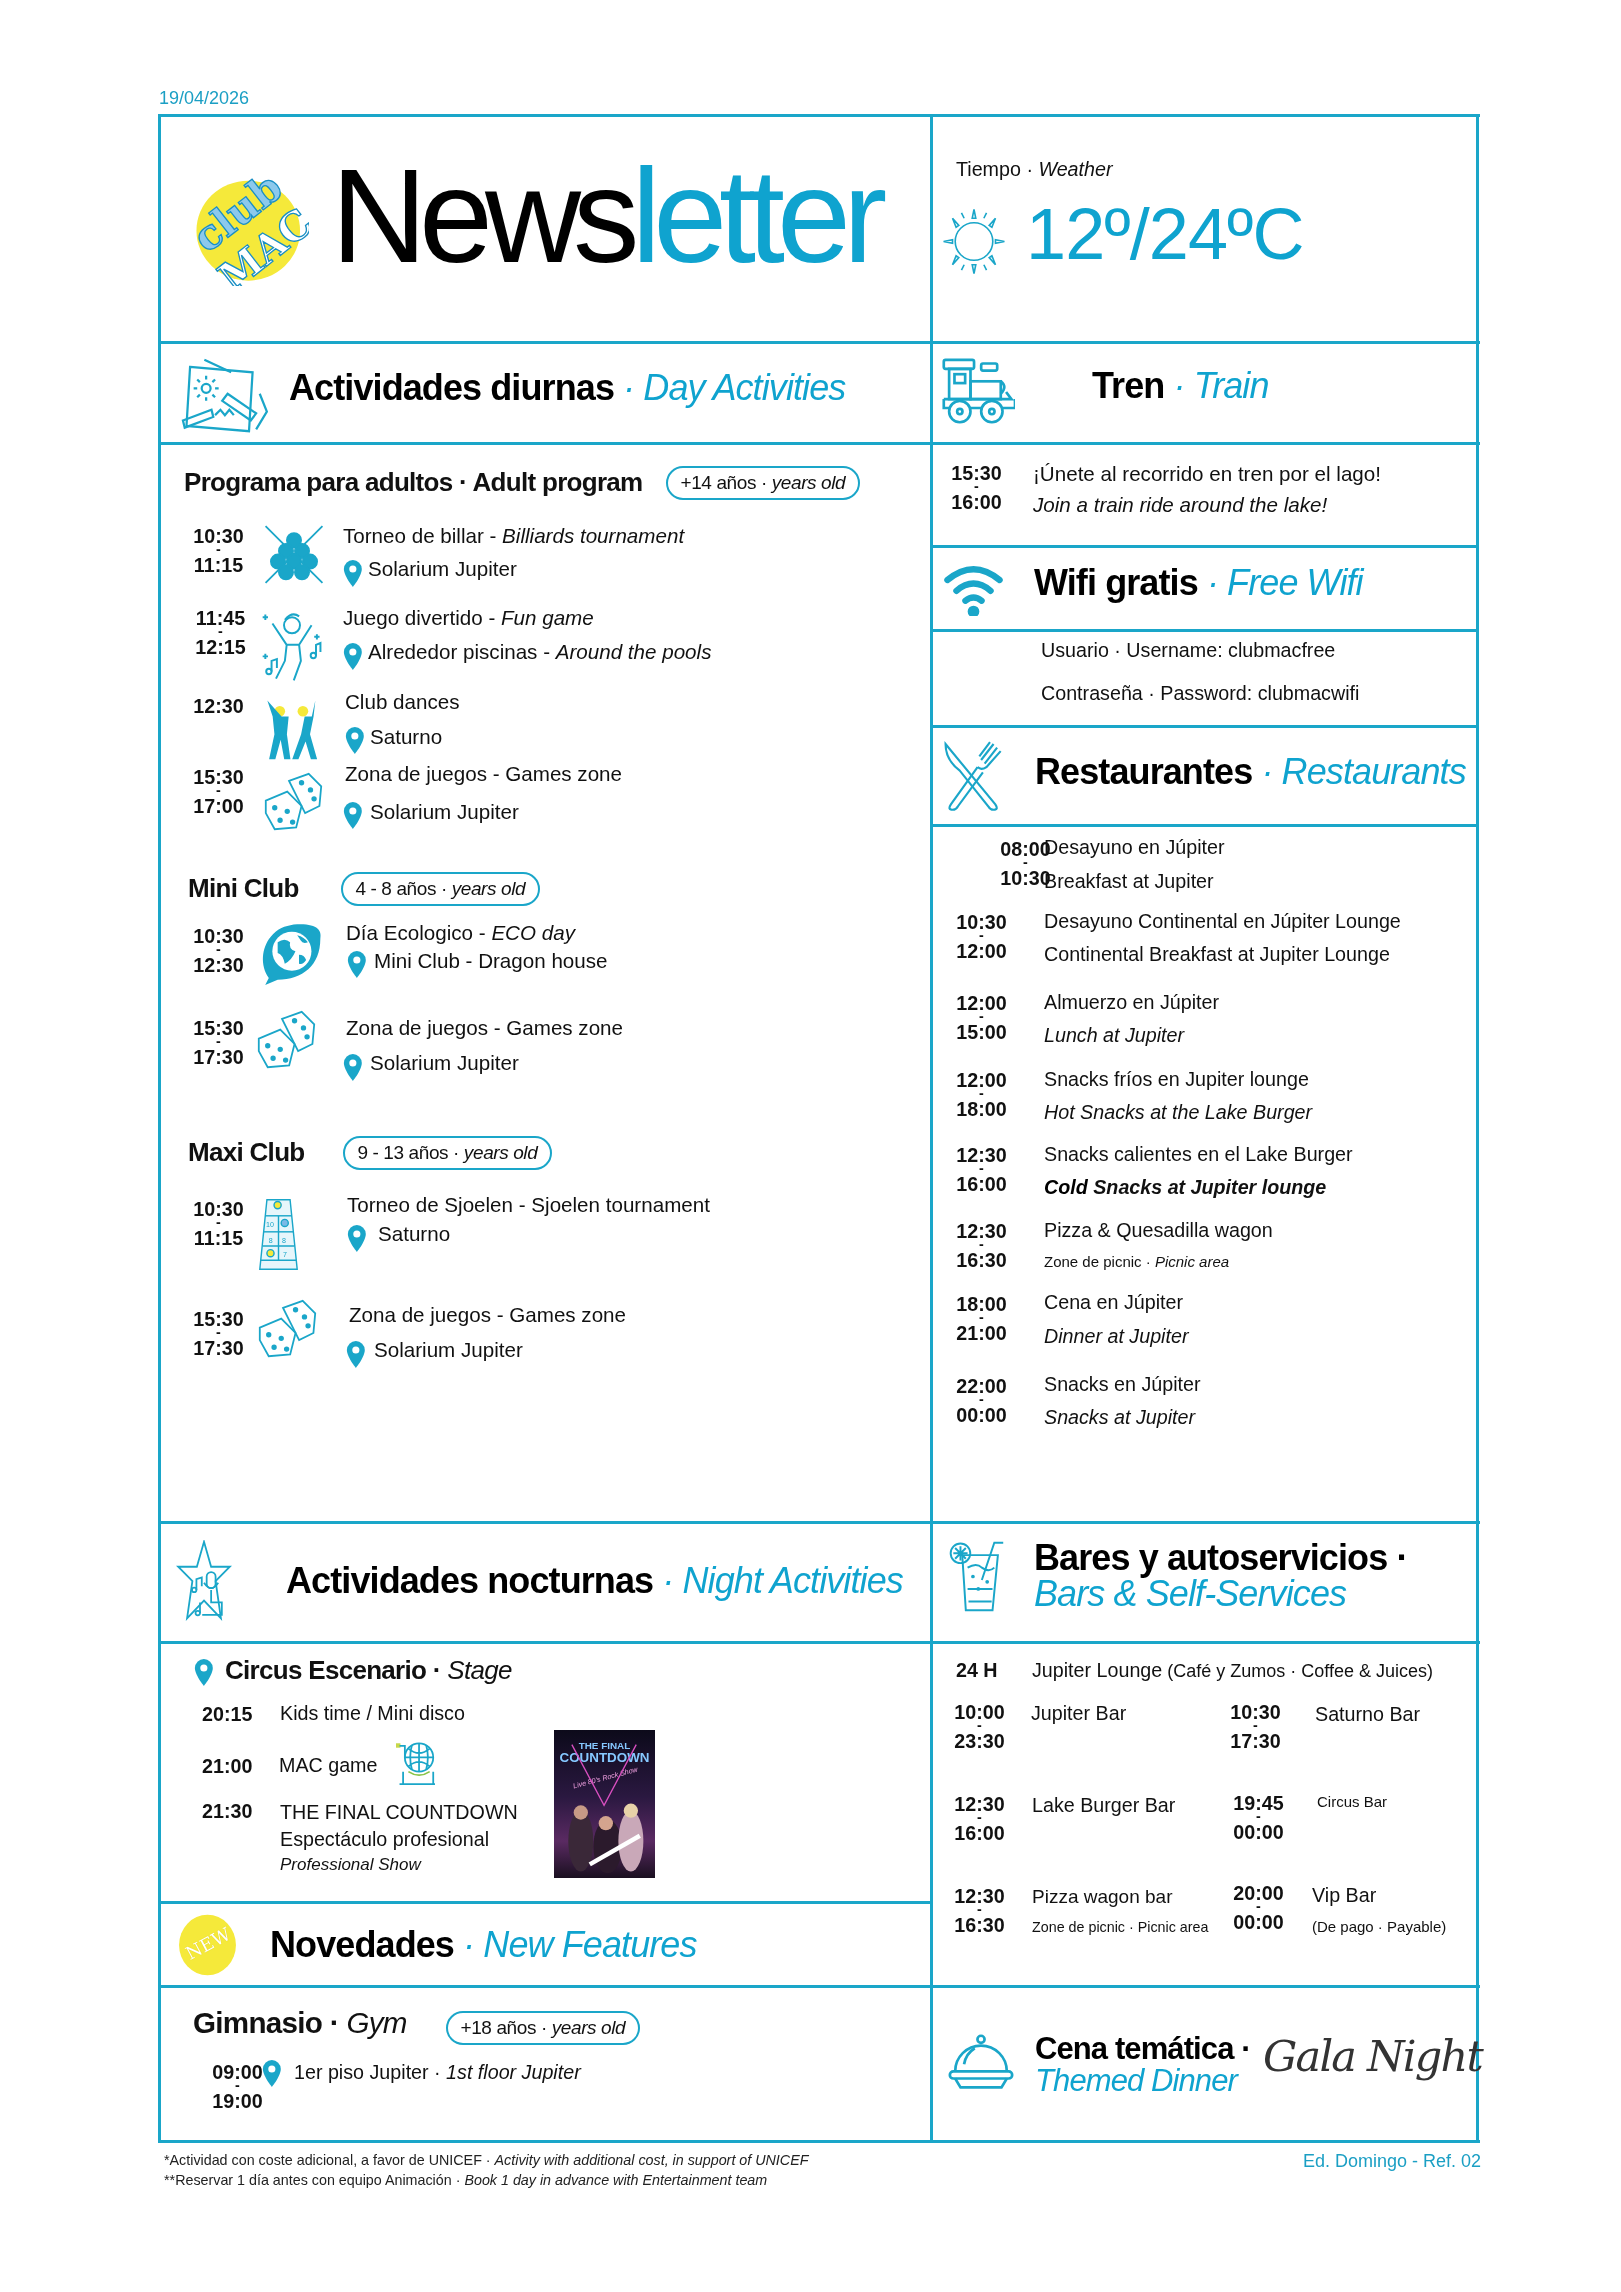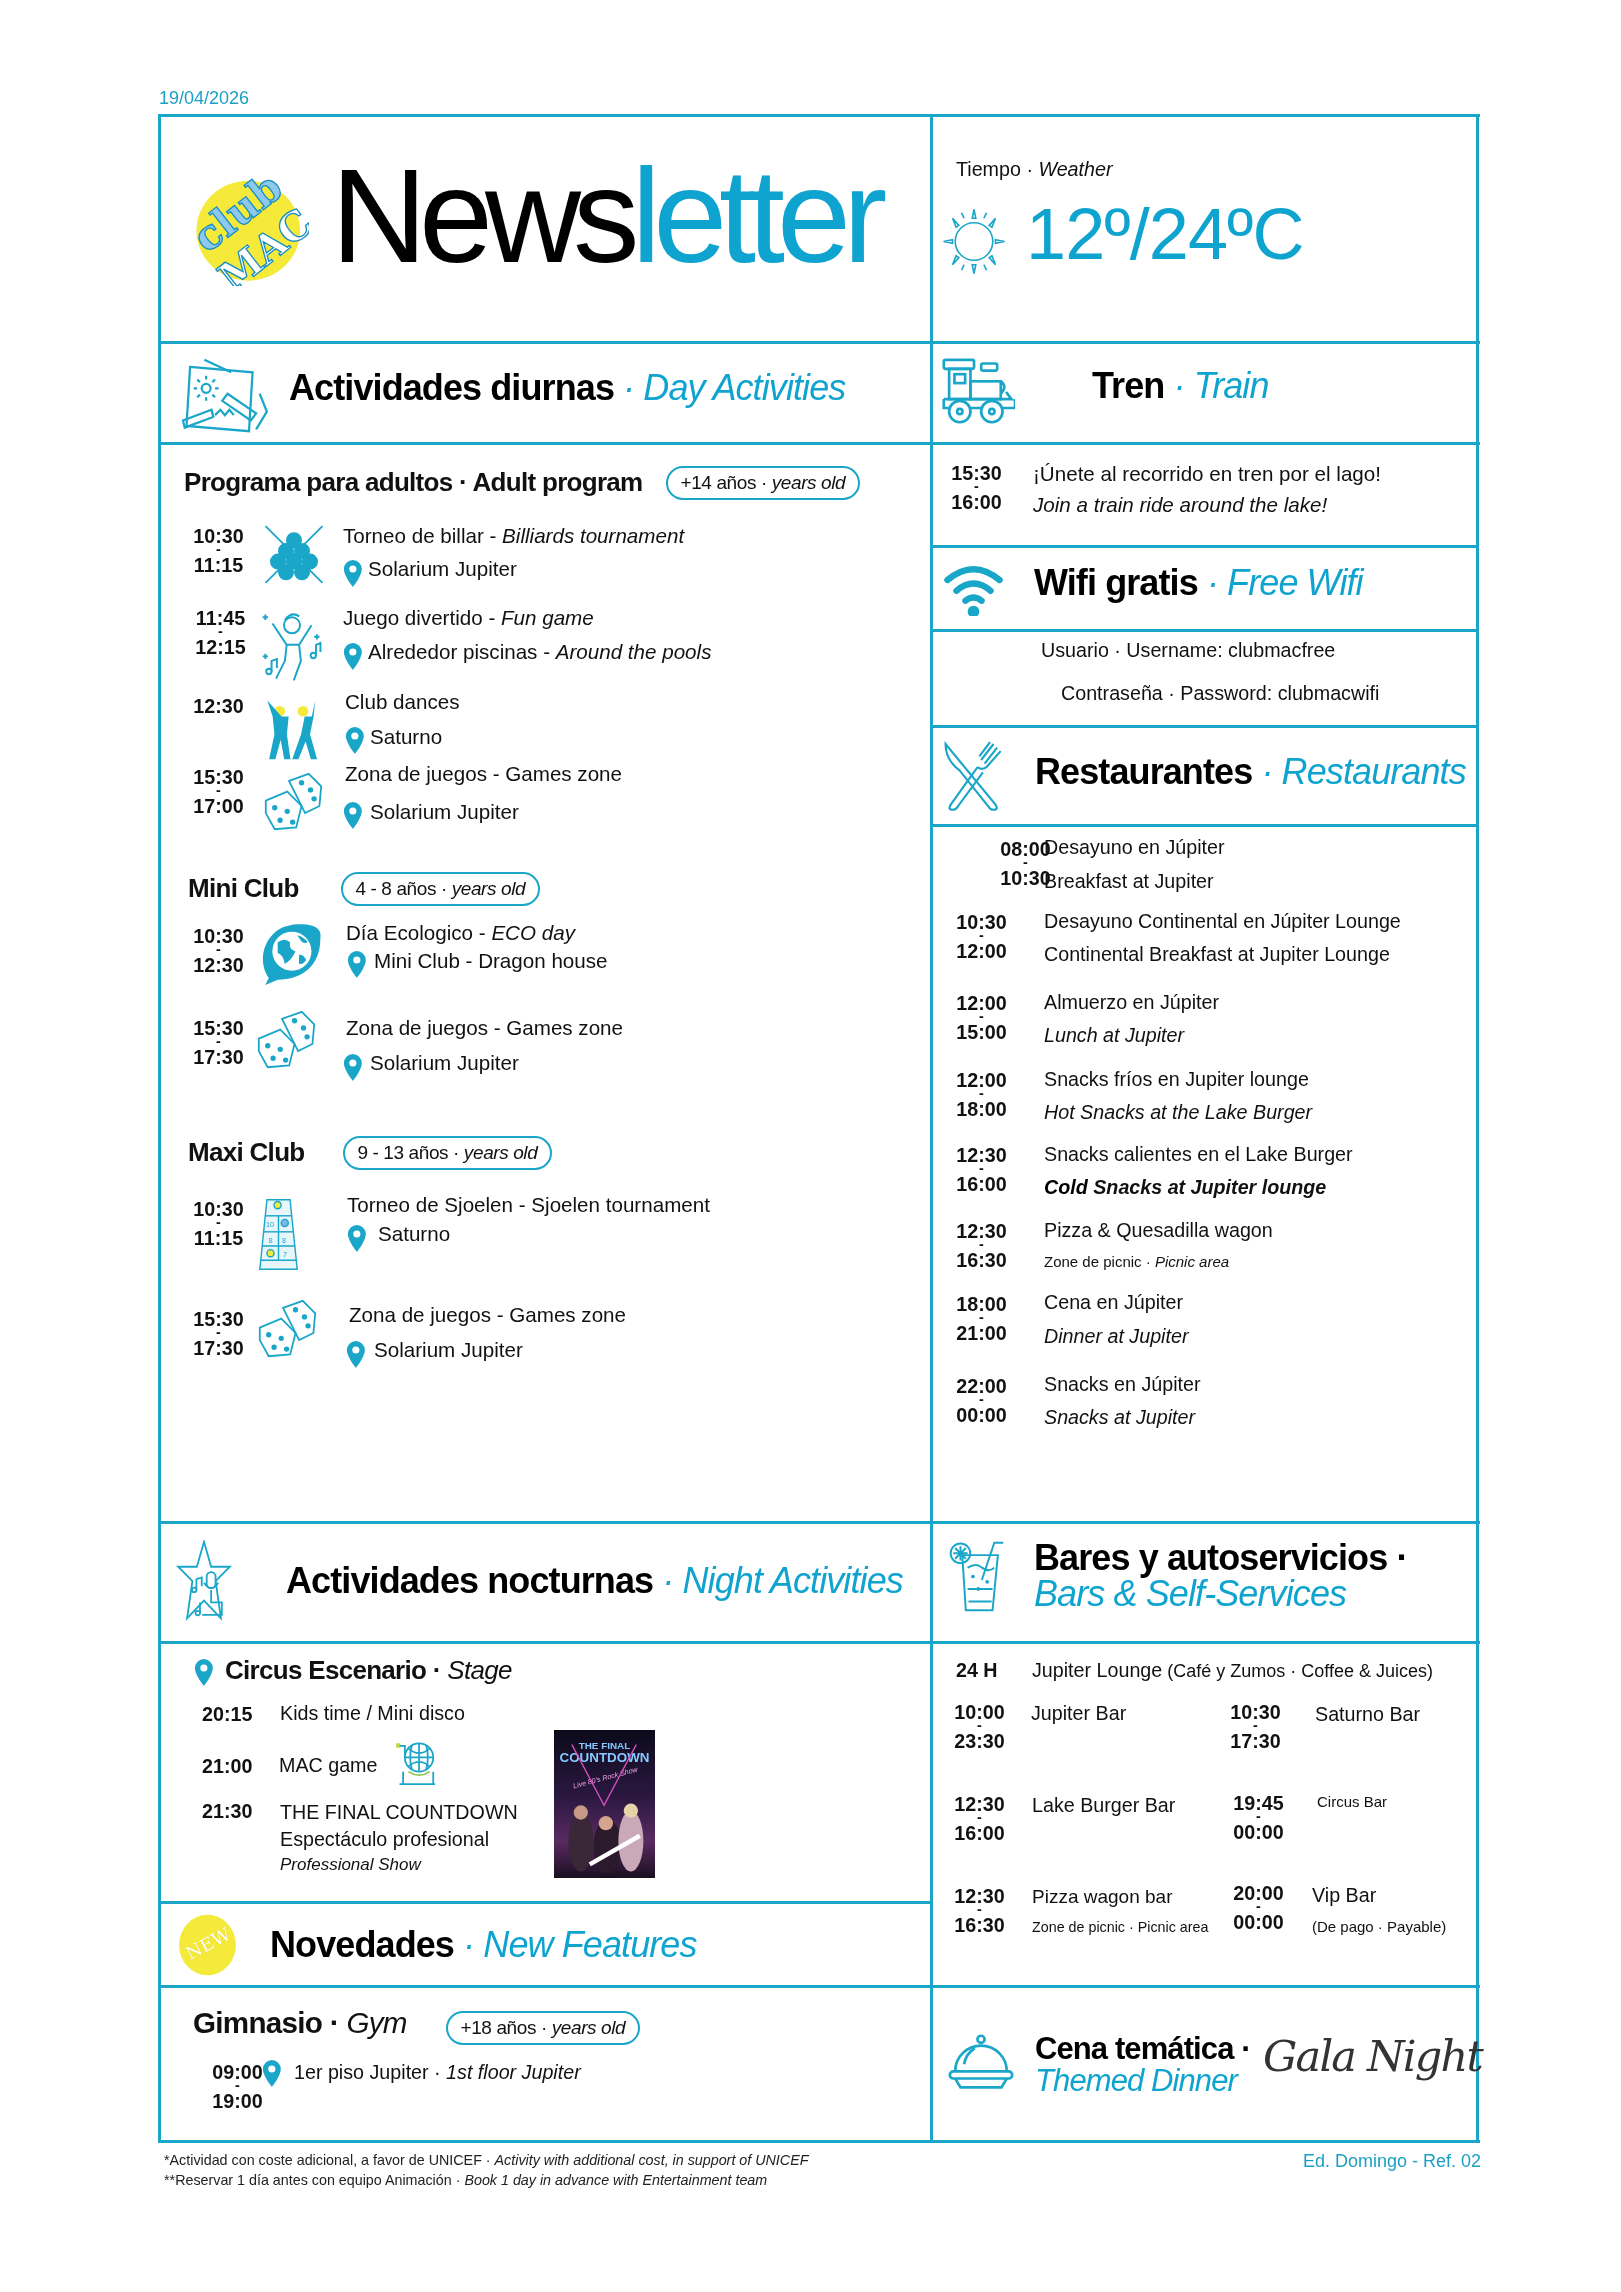--- a/index.html
+++ b/index.html
@@ -330,21 +330,21 @@
     <path d="M6 20 q29 -24 58 0"></path>
       <path d="M16 32 q19 -16 38 0"></path>
       <path d="M26 43 q9 -7 18 0"></path>
     <circle cx="35" cy="55" r="3" fill="#1aa6c9"></circle>
   </svg>
 </div>
 <div class="sec-title" style="left:1034px; top:562px;">
   <span class="bold">Wifi gratis</span><span class="it"> · </span><span class="it">Free Wifi</span>
 </div>
 <div class="txt" style="left:1041px; top:639px; font-size:19.7px;">Usuario · Username: clubmacfree</div>
-<div class="txt" style="left:1041px; top:682px; font-size:19.7px;margin-left:20px;">Contraseña · Password: clubmacwifi</div>
+<div class="txt" style="left:1041px; top:682px; font-size:19.7px;">Contraseña · Password: clubmacwifi</div>
 
 <div class="icon" style="left:942px; top:740px; width:64px; height:72px;">
   <svg width="64" height="72" viewBox="0 0 72 80" fill="none" stroke="#1aa6c9" stroke-width="2.4">
     <path d="M4 4 L60 72 q4 6 -2 6 q-4 0 -6 -4 L20 34 q-16 -12 -16 -30 z"></path>
     <path d="M66 12 L50 30 q-6 4 -10 0 M58 4 l-14 18 M62 8 l-14 18 M54 2 l-12 16 M40 30 L10 72 q-4 6 2 6 q4 0 6 -4 L46 36"></path>
   </svg>
 </div>
 <div class="sec-title" style="left:1035px; top:751px;">
   <span class="bold">Restaurantes</span><span class="it"> · </span><span class="it">Restaurants</span>
 </div>

